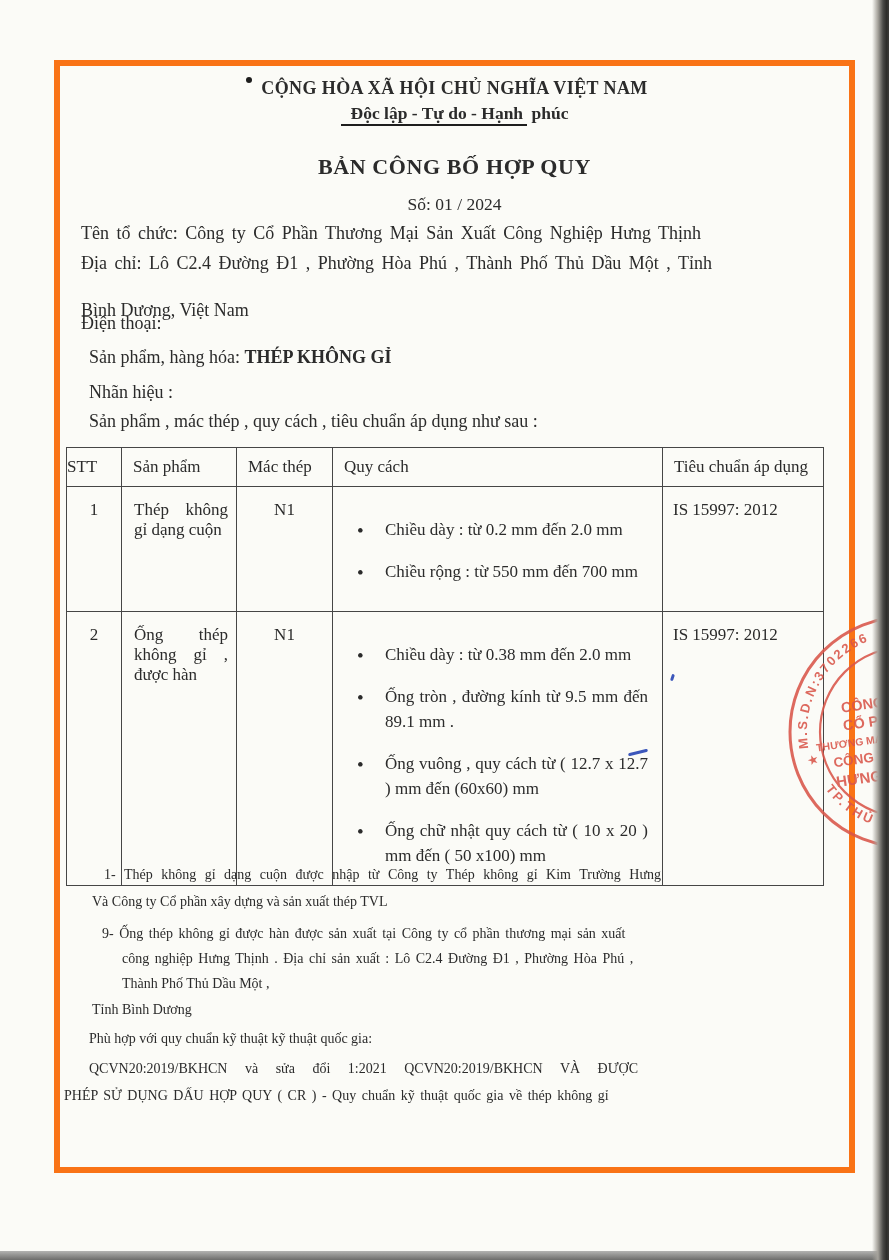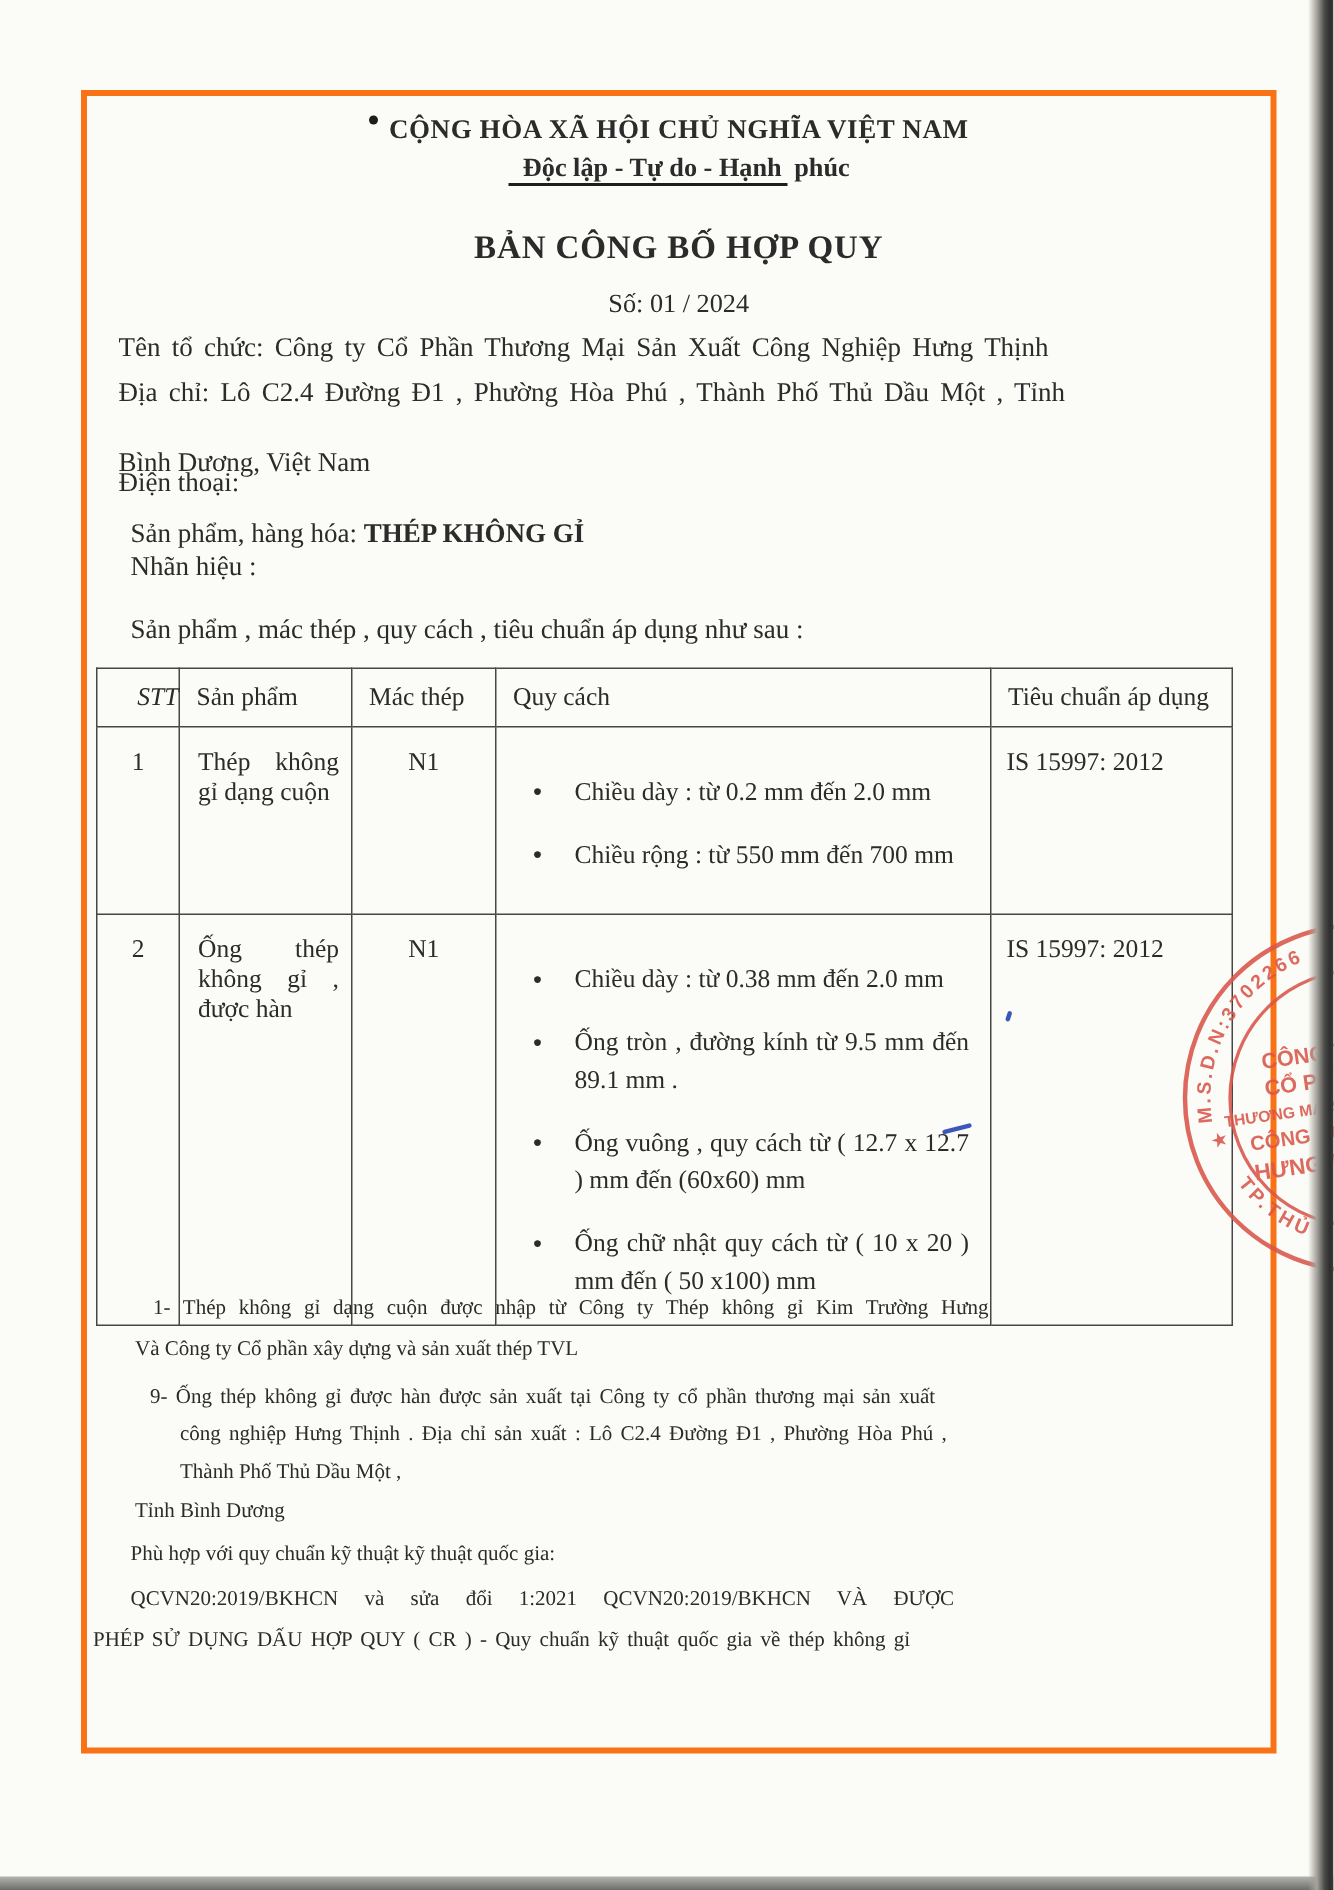--- a/index.html
+++ b/index.html
@@ -5,42 +5,42 @@
   html,body{margin:0;padding:0;}
   body{
     width:889px;height:1260px;position:relative;overflow:hidden;
     background:#fbfbf7;
     font-family:"Liberation Serif","DejaVu Serif",serif;
     color:#2b2b2b;
     -webkit-font-smoothing:antialiased;
   }
   .page-frame{
     position:absolute;left:54px;top:60px;width:789px;height:1101px;
-    border:4px solid #f97316;background:transparent;
+    border:6px solid #f97316;background:transparent;
   }
   .center{position:absolute;left:0;right:0;text-align:center;white-space:nowrap;}
   .nat-header{top:12px;font-size:18px;font-weight:bold;letter-spacing:.4px;}
   .motto{top:37px;font-size:17.5px;font-weight:bold;}
   .motto .u{border-bottom:2px solid #1e1e1e;padding:0 4px 1px 10px;}
   .doc-title{top:88px;font-size:22px;font-weight:bold;letter-spacing:.6px;}
   .doc-no{top:128px;font-size:17.5px;}
   .line{position:absolute;font-size:18px;white-space:nowrap;}
   .ws3{word-spacing:3px;}
   .bold{font-weight:bold;}
 
   table.doc-table{
     position:absolute;left:6px;top:381px;width:757px;
     border-collapse:collapse;table-layout:fixed;font-size:17px;
   }
   .doc-table th,.doc-table td{
     border:1.5px solid #464646;vertical-align:top;font-weight:normal;
     padding:0;
   }
   .doc-table thead th{height:38px;vertical-align:middle;text-align:left;padding-left:11px;}
-  .doc-table thead th.c{text-align:right;padding-left:0;font-style:italic;}
+  .doc-table thead th.c{text-align:left;padding-left:0;}
   .row1 td{height:100px;}
   .row2 td{height:230px;}
   td.cell-stt{text-align:center;padding-top:13px;}
   td.cell-sp{padding:13px 8px 0 12px;text-align:justify;}
   td.cell-mt{text-align:center;padding-top:13px;}
   td.cell-qc{padding-top:24px;}
   td.cell-tc{padding:13px 4px 0 10px;}
   .qc-item{position:relative;margin:6px 14px 16px 52px;text-align:justify;line-height:1.5;}
   .qc-item::before{content:"\2022";position:absolute;left:-28px;top:0px;font-size:19px;color:#2b2b2b;}
 
@@ -69,21 +69,21 @@
   <div class="center nat-header">CỘNG HÒA XÃ HỘI CHỦ NGHĨA VIỆT NAM</div>
   <div class="center doc-title">BẢN CÔNG BỐ HỢP QUY</div>
   <div class="center motto"><span class="u">Độc lập - Tự do - Hạnh</span><span> phúc</span></div>
   <div class="center doc-no">Số: 01 / 2024</div>
 
   <div class="line ws3" style="left:21px;top:157px;">Tên tổ chức: Công ty Cổ Phần Thương Mại Sản Xuất Công Nghiệp Hưng Thịnh</div>
   <div class="line ws3" style="left:21px;top:187px;">Địa chỉ: Lô C2.4 Đường Đ1 , Phường Hòa Phú , Thành Phố Thủ Dầu Một , Tỉnh</div>
   <div class="line" style="left:21px;top:234px;">Bình Dương, Việt Nam</div>
   <div class="line" style="left:21px;top:247px;">Điện thoại:</div>
   <div class="line" style="left:29px;top:281px;"><span>Sản phẩm, hàng hóa: </span><span class="bold">THÉP KHÔNG GỈ</span></div>
-  <div class="line" style="left:29px;top:303px;text-align:center;">Nhãn hiệu :</div>
+  <div class="line" style="left:29px;top:316px;text-align:center;">Nhãn hiệu :</div>
   <div class="line" style="left:29px;top:345px;">Sản phẩm , mác thép , quy cách , tiêu chuẩn áp dụng như sau :</div>
 
   <table class="doc-table">
     <colgroup>
         <col style="width:55px">
         <col style="width:115px">
         <col style="width:96px">
         <col style="width:330px">
         <col style="width:161px">
       </colgroup>

